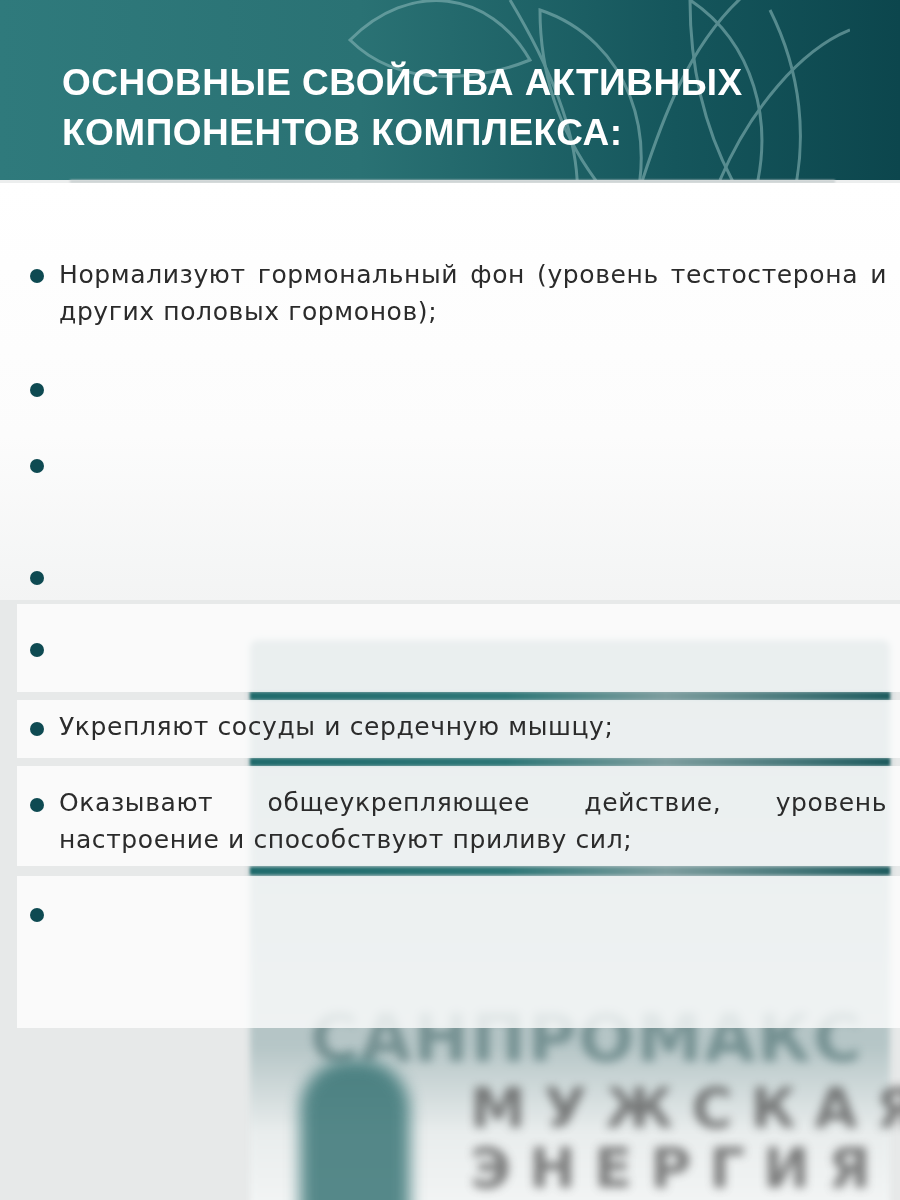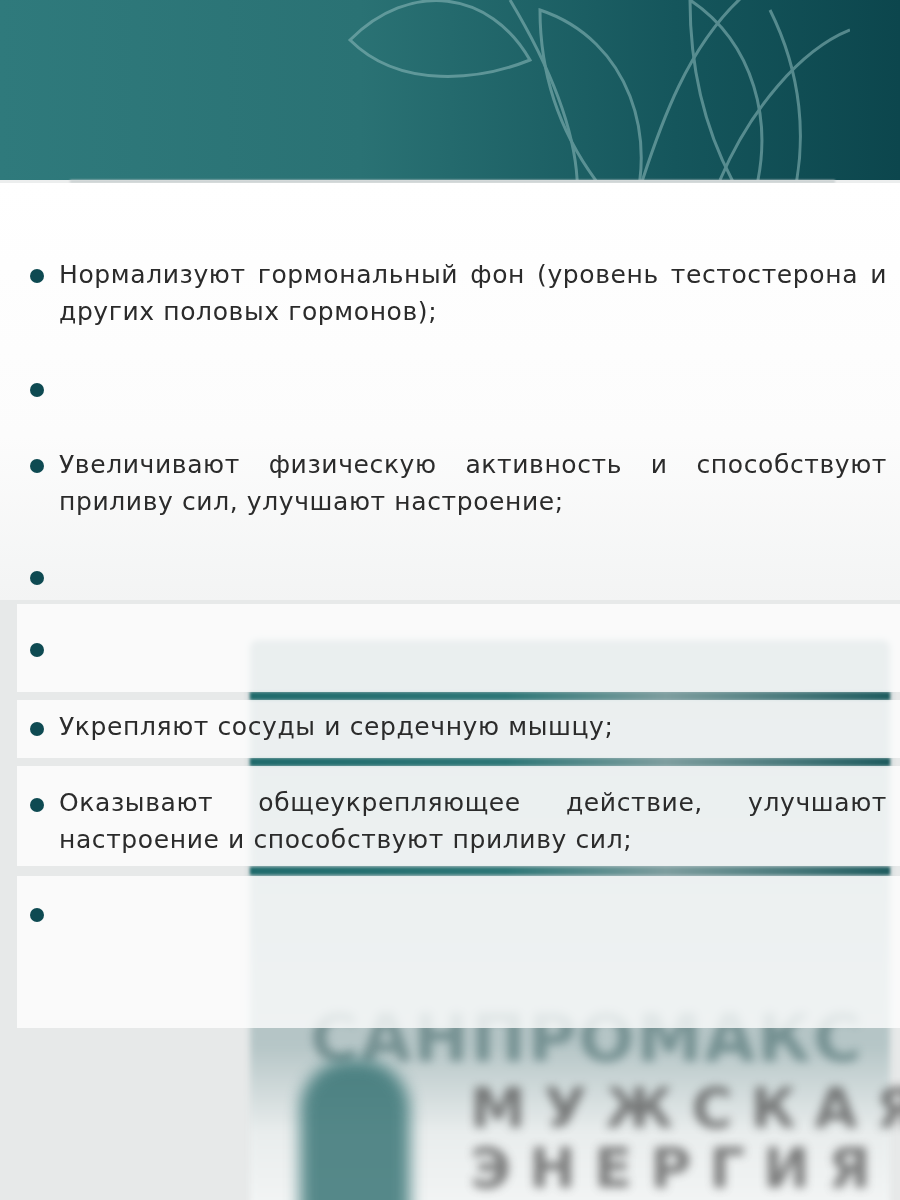--- a/index.html
+++ b/index.html
@@ -82,20 +82,24 @@
     <g fill="none" stroke="#8fbcbd" stroke-width="3">
       <path d="M20 60 C 80 0, 160 10, 200 80 C 150 100, 70 110, 20 60 Z"></path>
       <path d="M180 20 C 240 120, 260 200, 240 260"></path>
       <path d="M210 30 C 300 60, 330 160, 300 240 C 240 180, 210 110, 210 30 Z"></path>
       <path d="M300 240 C 330 140, 360 60, 420 10"></path>
       <path d="M360 20 C 420 60, 450 140, 420 230 C 380 170, 360 100, 360 20 Z"></path>
       <path d="M440 30 C 470 90, 480 160, 460 230"></path>
       <path d="M390 200 C 420 130, 470 70, 520 50"></path>
     </g>
   </svg>
+  <div class="header-title">
+    <div>Основные свойства активных</div>
+    <div>компонентов комплекса:</div>
+  </div>
 </div>
 <div class="header-shadow"></div>
 
 <div class="bg-white"></div>
 <div class="bg-noise"></div>
 <div class="product"></div>
 <div class="product-stripe" style="top:692px"></div>
 <div class="product-stripe" style="top:758px"></div>
 <div class="product-stripe" style="top:867px"></div>
 <div class="product-brand">САНПРОМАКС</div>
@@ -109,38 +113,37 @@
     <span class="bullet" style="top:13px"></span>
     <div class="item-text" style="top:0">Нормализуют гормональный фон (уровень тестостерона и других половых гормонов);</div>
   </div>
 
   <div class="item clear" style="top:370px;height:40px">
     <span class="bullet" style="top:13px"></span>
   </div>
 
   <div class="item clear" style="top:446px;height:80px">
     <span class="bullet" style="top:13px"></span>
-    <div class="item-text" style="top:0">Увеличивают физическую активность и способствуют приливу сил, улучшают настроение;</div>
   </div>
 
   <div class="item clear" style="top:558px;height:40px">
     <span class="bullet" style="top:13px"></span>
   </div>
 
   <div class="item" style="top:604px;height:88px">
     <span class="bullet" style="top:39px"></span>
   </div>
 
   <div class="item" style="top:700px;height:58px">
     <span class="bullet" style="top:22px"></span>
     <div class="item-text" style="top:8px">Укрепляют сосуды и сердечную мышцу;</div>
   </div>
 
   <div class="item" style="top:766px;height:100px">
     <span class="bullet" style="top:32px"></span>
-    <div class="item-text" style="top:18px">Оказывают общеукрепляющее действие, улучшают настроение и способствуют приливу сил;</div>
+    <div class="item-text" style="top:18px">Оказывают общеукрепляющее действие, уровень настроение и способствуют приливу сил;</div>
   </div>
 
   <div class="item" style="top:876px;height:152px">
     <span class="bullet" style="top:32px"></span>
   </div>
 
 </div>
 
 </body></html>

